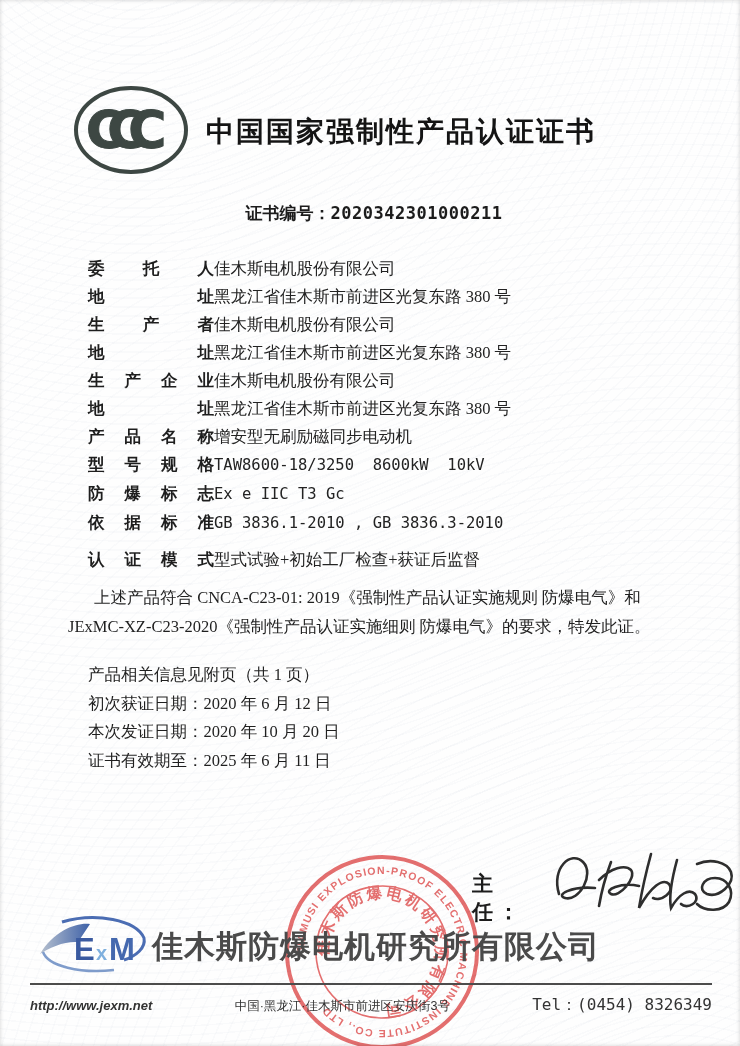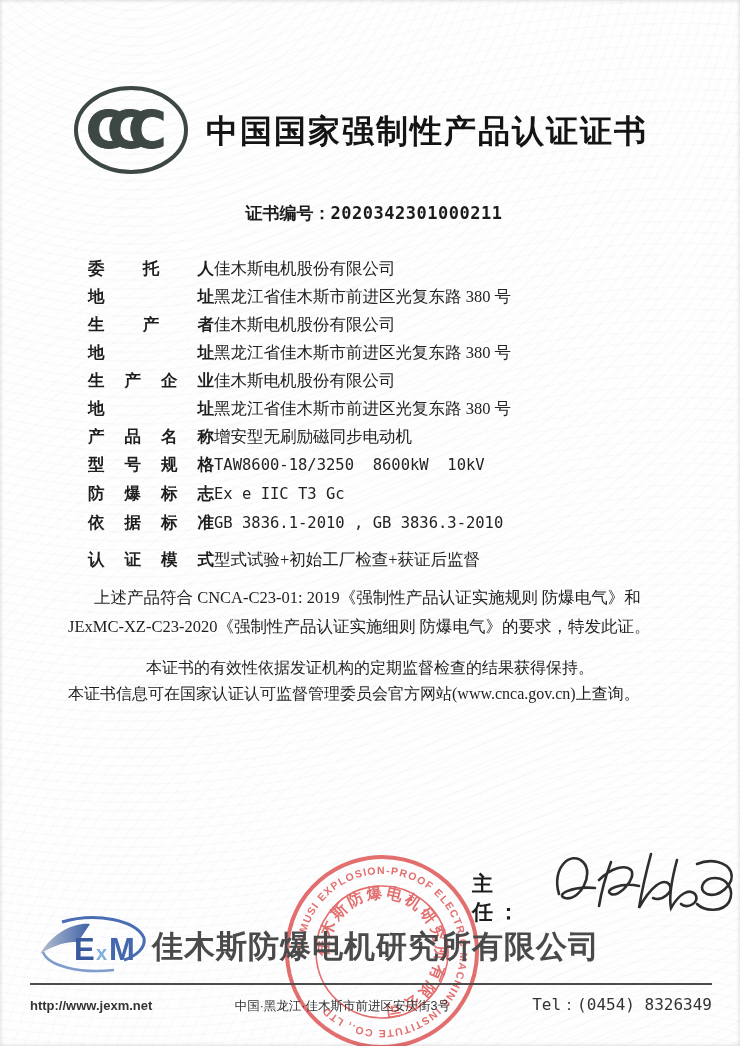--- a/index.html
+++ b/index.html
@@ -9,21 +9,21 @@
     background-image:
       repeating-radial-gradient(circle at 18% -12%, rgba(168,180,200,0.055) 0 1.5px, transparent 1.5px 9px),
       repeating-radial-gradient(circle at 92% 118%, rgba(168,180,200,0.05) 0 1.5px, transparent 1.5px 11px);
     box-shadow:inset 0 0 4px rgba(0,0,0,0.18);
     font-family:"Liberation Serif","DejaVu Serif",serif;
     color:#222;
   }
   
   .header{display:flex;align-items:center;padding:84px 0 0 72px;}
   .ccc-logo{flex:0 0 auto;}
-  .title{font-size:32px;font-weight:bold;margin-left:16px;letter-spacing:2px;color:#141414;
+  .title{font-size:28px;font-weight:bold;margin-left:16px;letter-spacing:2px;color:#141414;
          font-family:"Liberation Sans","DejaVu Sans",sans-serif;}
   .certno-line{text-align:center;margin-top:22px;font-size:17px;font-weight:600;color:#1c1c1c;padding-left:8px;}
   .certno-num{font-family:"DejaVu Sans Mono",monospace;font-weight:600;letter-spacing:0.5px;}
   
   .fields{margin:34px 0 0 88px;}
   .frow{display:flex;align-items:baseline;margin-bottom:9px;font-size:16.5px;line-height:19px;}
   .frow.gap{margin-top:17px;}
   .flabel{width:126px;flex:0 0 126px;text-align:justify;text-align-last:justify;font-weight:700;color:#1e1e1e;}
   .fvalue{margin-left:0;white-space:pre;color:#232323;}
   .fvalue.mono{font-family:"DejaVu Sans Mono",monospace;font-size:15.5px;}
@@ -43,21 +43,21 @@
   .stamp{position:absolute;left:282px;top:852px;width:200px;height:200px;
          mix-blend-mode:multiply;opacity:0.88;transform:rotate(-8deg);pointer-events:none;}
   
   .footer-logo{position:absolute;left:34px;top:912px;}
   .company{position:absolute;left:152px;top:926px;font-size:31px;letter-spacing:1px;font-weight:600;
            color:#4a4a4a;font-family:"Liberation Sans","DejaVu Sans",sans-serif;}
   .footer-rule{position:absolute;left:30px;right:28px;top:983px;border-top:2px solid #4c4c4c;}
   .bottomrow{position:absolute;left:30px;right:28px;top:995px;display:flex;justify-content:space-between;
              align-items:baseline;font-size:13px;color:#3a3a3a;
              font-family:"Liberation Sans","DejaVu Sans",sans-serif;}
-  .b-url{font-weight:700;color:#333;}
+  .b-url{font-weight:700;color:#333;font-style:italic;}
   .b-addr{font-size:12.5px;color:#333;}
   .b-tel{font-family:"DejaVu Sans Mono",monospace;font-size:16px;color:#333;}
 </style>
 </head>
 <body>
 
 <div class="page">
 
   <div class="header">
     <div class="ccc-logo">
@@ -115,25 +115,27 @@
       <span class="fvalue mono">GB 3836.1-2010 , GB 3836.3-2010</span>
     </div>
     <div class="frow gap">
       <span class="flabel">认证模式</span>
       <span class="fvalue">型式试验+初始工厂检查+获证后监督</span>
     </div>
   </div>
 
   <p class="statement">上述产品符合 CNCA-C23-01: 2019《强制性产品认证实施规则 防爆电气》和JExMC-XZ-C23-2020《强制性产品认证实施细则 防爆电气》的要求，特发此证。</p>
 
+  <div class="infoblock">
+    <div class="iline">产品相关信息见附页（共 1 页）</div>
+    <div class="iline">初次获证日期：2020 年 6 月 12 日</div>
+    <div class="iline">本次发证日期：2020 年 10 月 20 日</div>
+    <div class="iline">证书有效期至：2025 年 6 月 11 日</div>
+  </div>
 
-  <div class="validity">
-    <div class="l1">本证书的有效性依据发证机构的定期监督检查的结果获得保持。</div>
-    <div class="l2">本证书信息可在国家认证认可监督管理委员会官方网站(www.cnca.gov.cn)上查询。</div>
-  </div>
 
   <div class="sign-area">
     <span class="sign-label">主任：</span>
     <span>
       <svg width="195" height="100" viewBox="0 0 195 100">
         <g fill="none" stroke="#2e2e2e" stroke-width="2.6" stroke-linecap="round">
           <path d="M14 58 C6 32 26 14 38 26 C50 38 34 66 20 62 C10 59 26 50 50 52"></path>
           <path d="M66 26 C60 42 56 58 54 70 M54 44 C66 32 80 28 86 34 C92 42 74 62 66 58 C58 54 76 46 94 50"></path>
           <path d="M106 18 C100 40 96 60 94 72 C106 50 118 42 124 48 C130 56 116 66 108 62"></path>
           <path d="M132 24 C126 46 124 62 126 72 C134 58 144 52 150 58 C156 66 142 74 136 68"></path>

